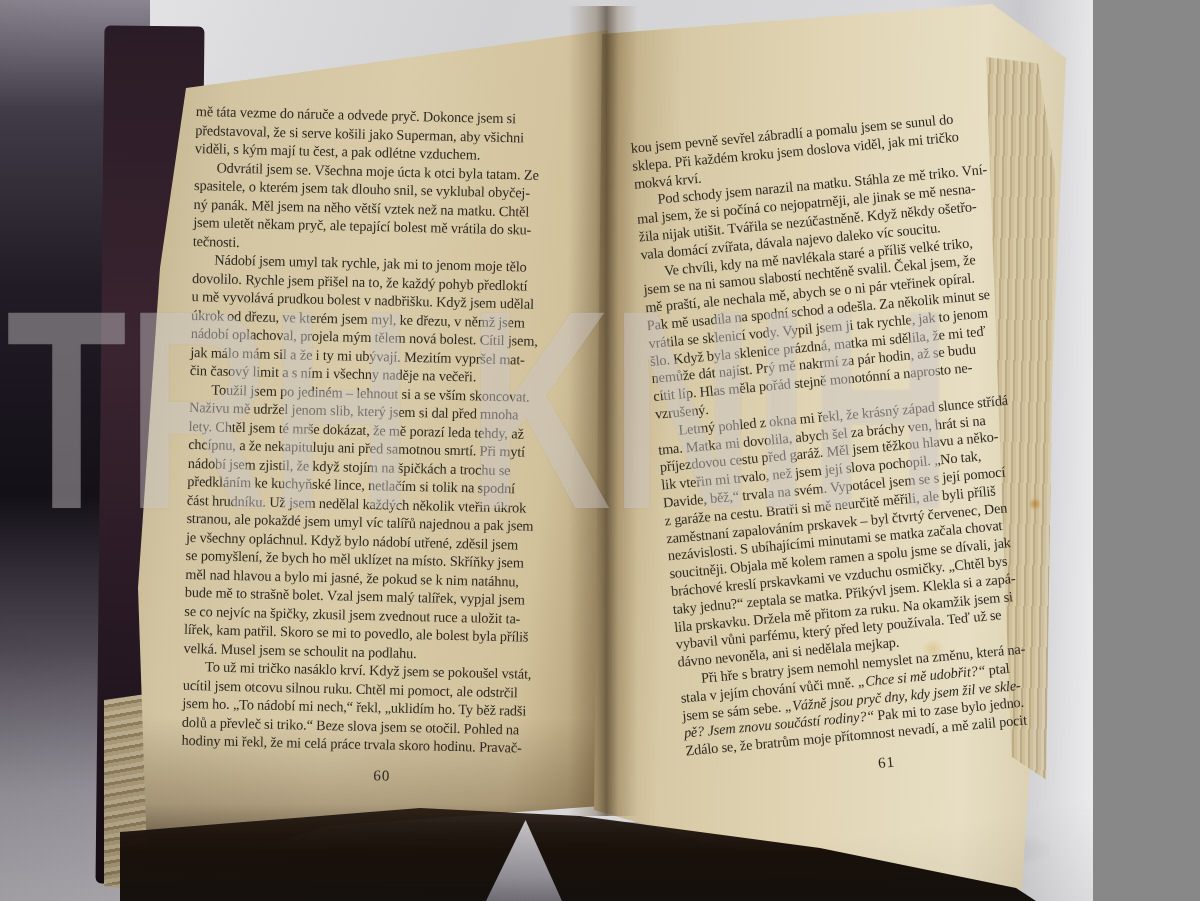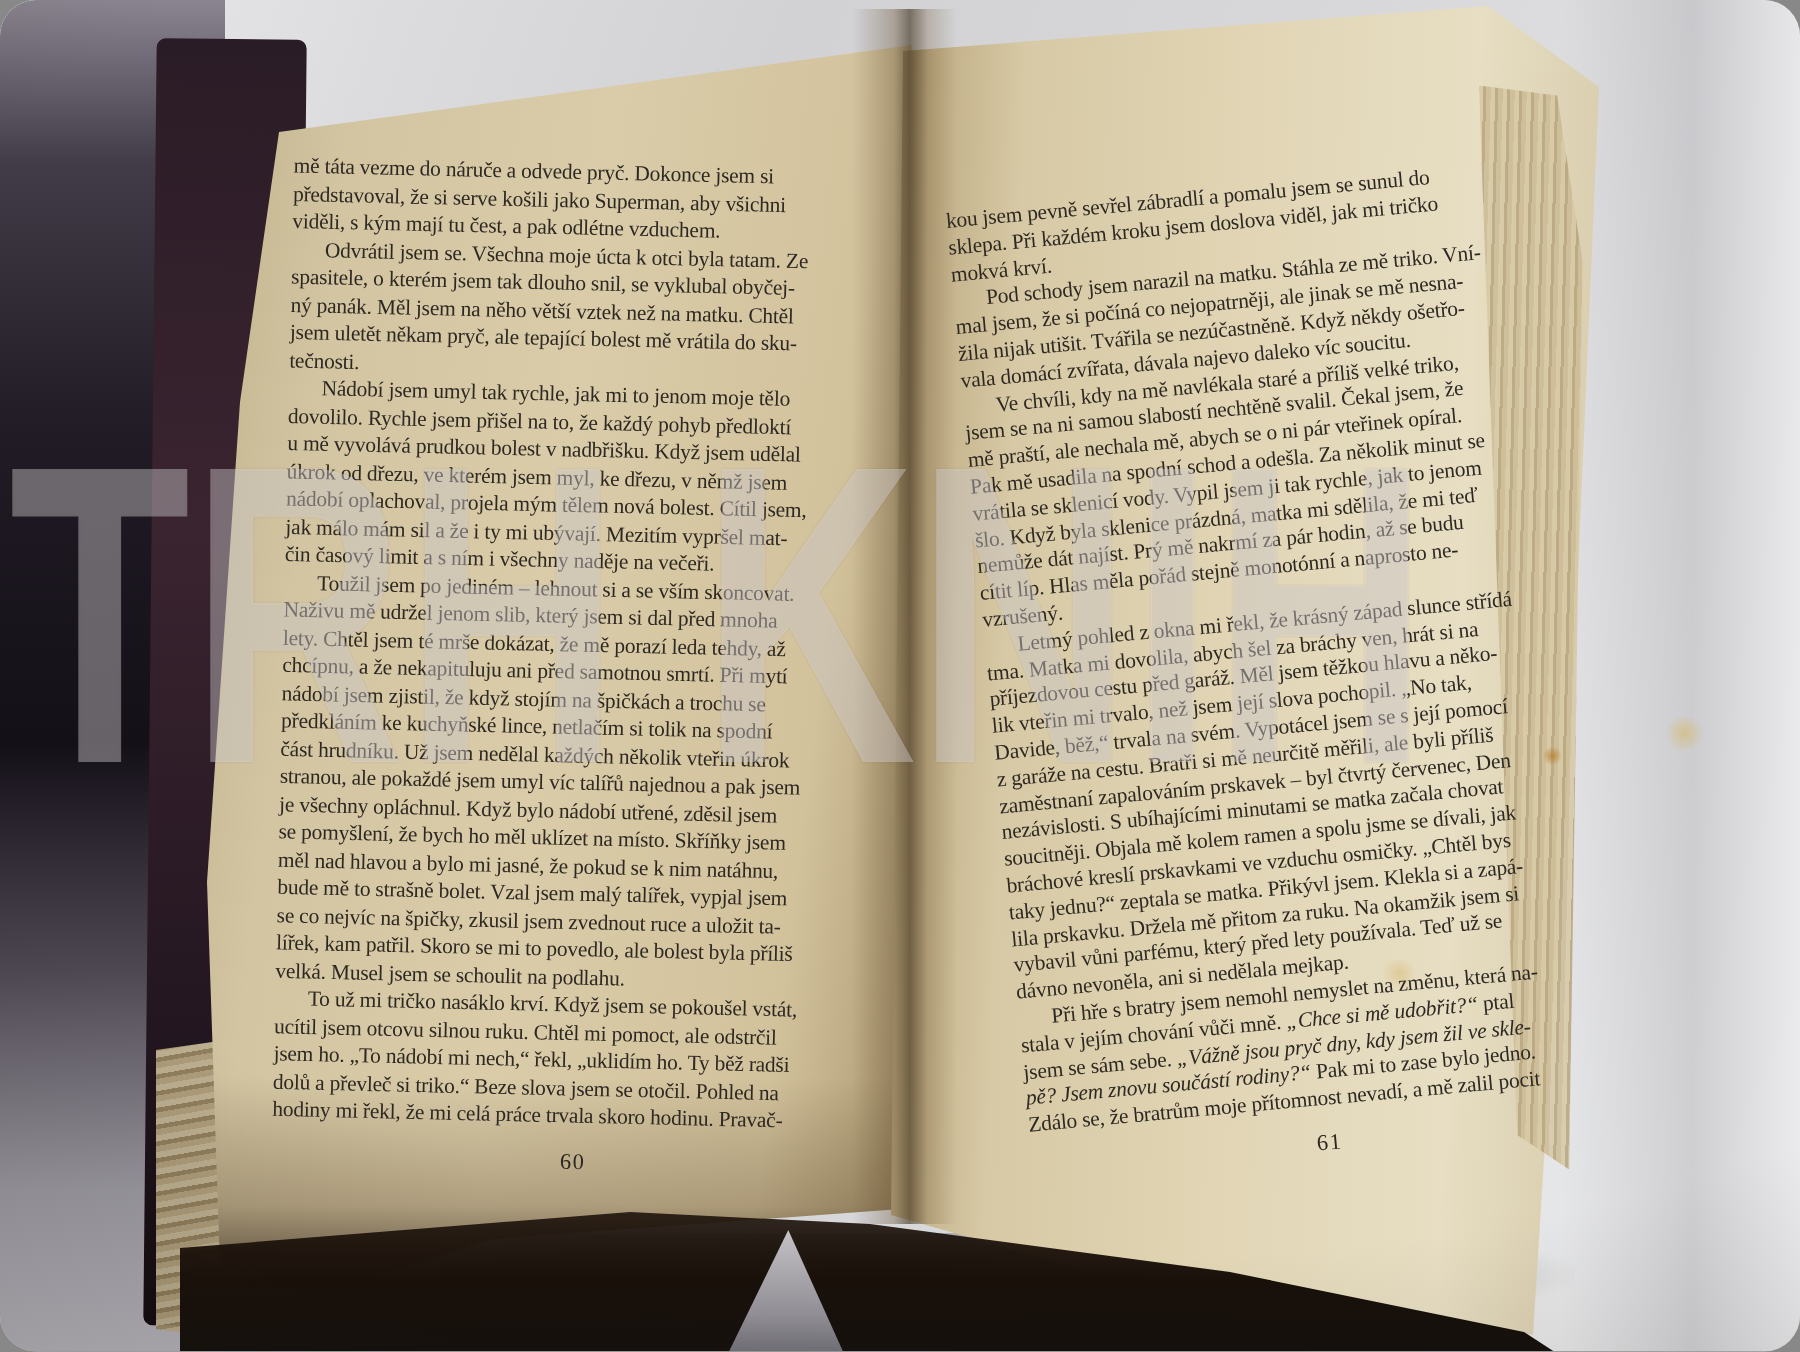--- a/index.html
+++ b/index.html
@@ -1,18 +1,18 @@
 <!DOCTYPE html>
 <html><head>
 <meta charset="utf-8">
 <style>
   html,body{margin:0;padding:0;background:#888;}
-  .stage{position:relative;width:1200px;height:901px;overflow:hidden;
+  .stage{position:relative;width:1093px;height:901px;overflow:hidden;
          background:linear-gradient(110deg,#e6e6e8 0%,#d2d2d5 35%,#d8d8da 60%,#ecedee 100%);
-         font-family:"Liberation Serif", serif;border-radius:24px;}
+         font-family:"Liberation Serif", serif;}
   .corner-light{position:absolute;left:0;top:0;width:260px;height:170px;
          background:radial-gradient(ellipse at 0 0,#e4e4e6 0%,rgba(228,228,230,0) 70%);}
   .bg-left{position:absolute;left:0;top:0;width:150px;height:901px;
          background:linear-gradient(180deg,#8a8590 0%,#423c48 12%,#201b24 32%,#141018 55%,#4e4852 72%,#9a98a1 88%,#b8b6be 100%);}
   .bg-right-crease{position:absolute;right:0;top:0;width:160px;height:901px;
          background:linear-gradient(90deg,rgba(0,0,0,0) 0%,rgba(160,158,165,.35) 55%,rgba(235,235,238,.6) 100%);}
   .book-shadow{position:absolute;left:130px;top:822px;width:920px;height:70px;
          background:radial-gradient(ellipse at 50% 40%,rgba(18,12,8,.6) 0%,rgba(18,12,8,0) 72%);}
   .cover{position:absolute;left:100px;top:26px;width:100px;height:858px;border-radius:6px;
          background:linear-gradient(180deg,#2a1c26 0%,#3a2430 38%,#241721 75%,#120b10 100%);transform:rotate(.6deg);}

